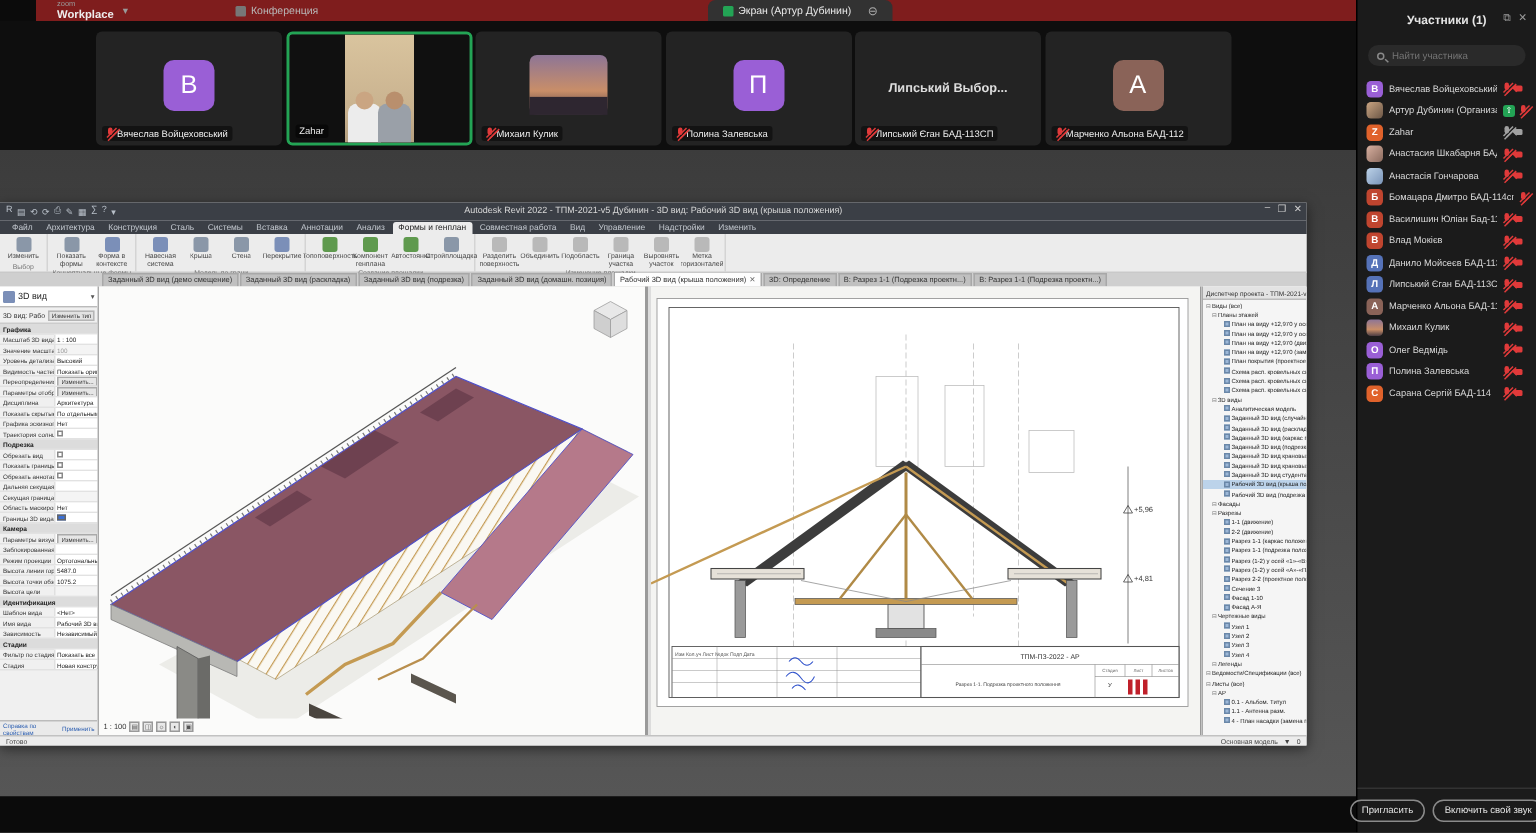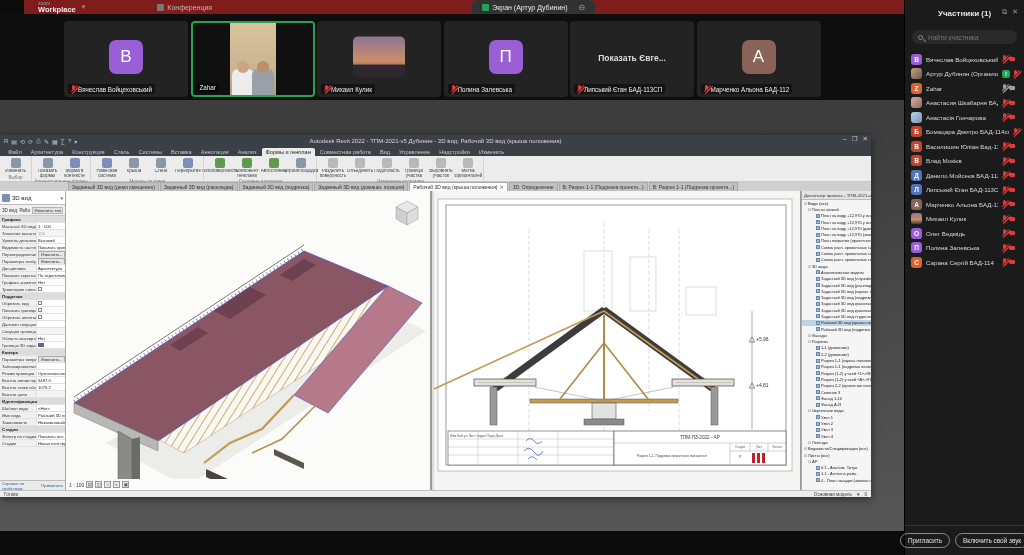--- a/index.html
+++ b/index.html
@@ -180,21 +180,21 @@
         </div>
       </div>
       <div class="tile" style="left: 443.5px;">
         <div class="avletter" style="background: rgb(154, 95, 214);">П</div>
         <div class="namelabel">
           <span class="mic slashline red"></span>
           <span>Полина Залевська</span>
         </div>
       </div>
       <div class="tile" style="left: 570px;">
-        <div class="centertext">Показать Євге...</div>
+        <div class="centertext">Липський Выбор...</div>
         <div class="namelabel">
           <span class="mic slashline red"></span>
           <span>Липський Єган БАД-113СП</span>
         </div>
       </div>
       <div class="tile" style="left: 696.5px;">
         <div class="avletter" style="background: rgb(138, 99, 88);">А</div>
         <div class="namelabel">
           <span class="mic slashline red"></span>
           <span>Марченко Альона БАД-112</span>

